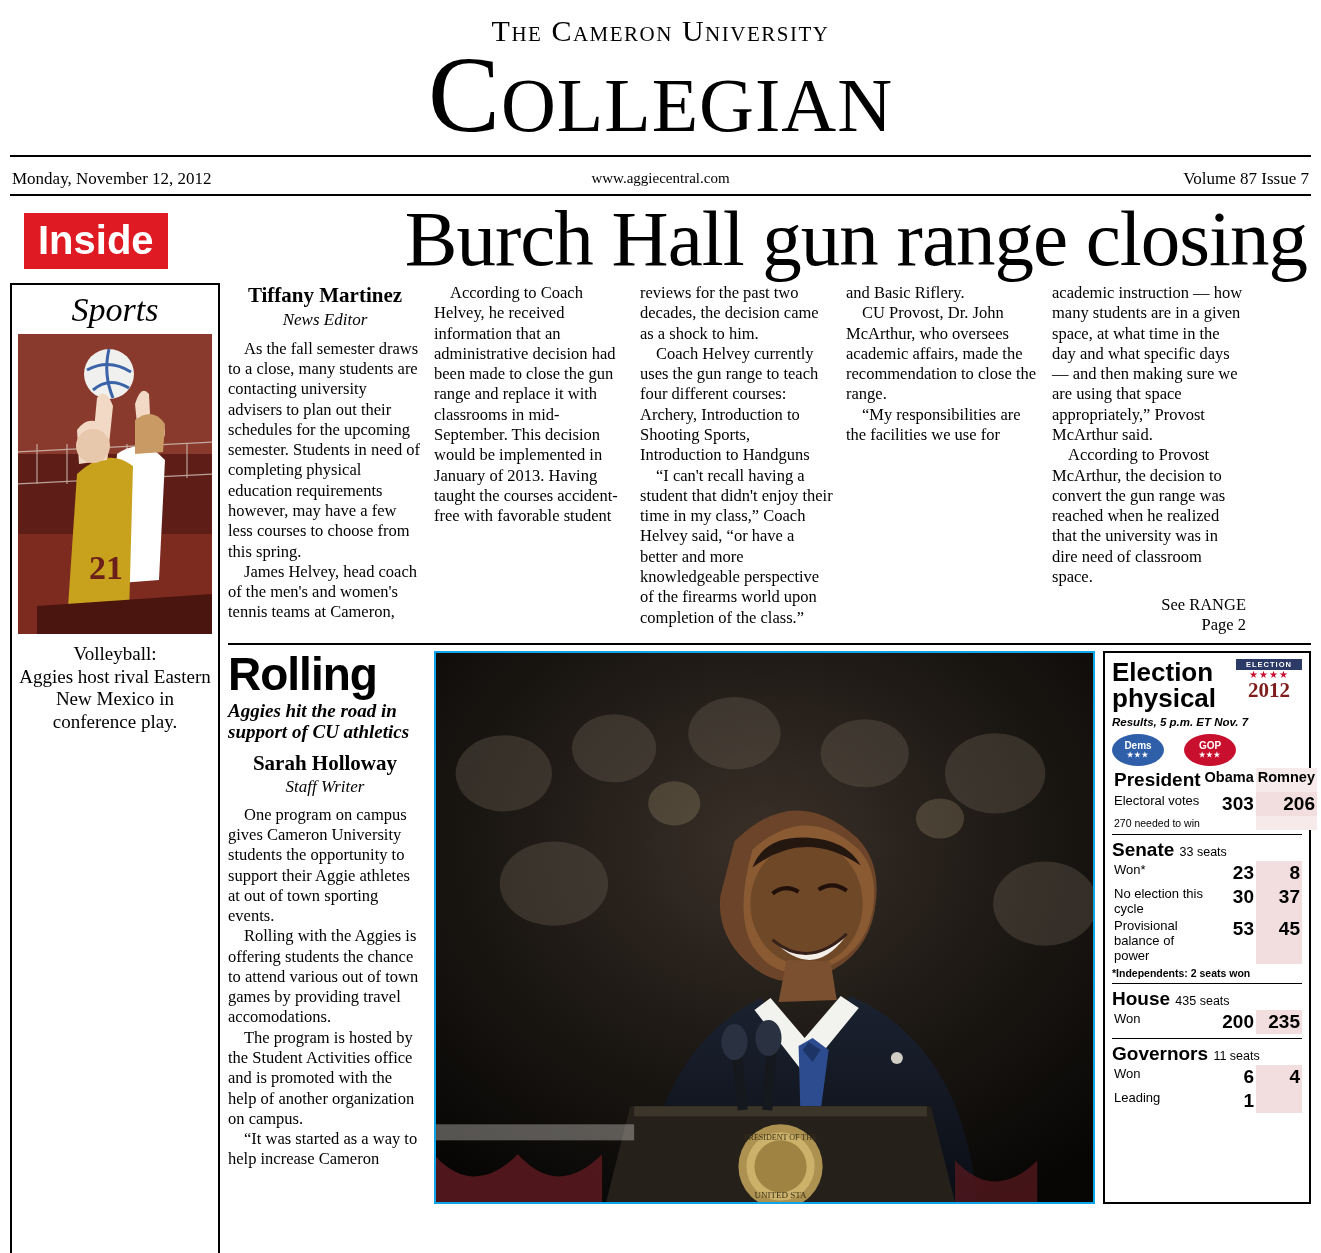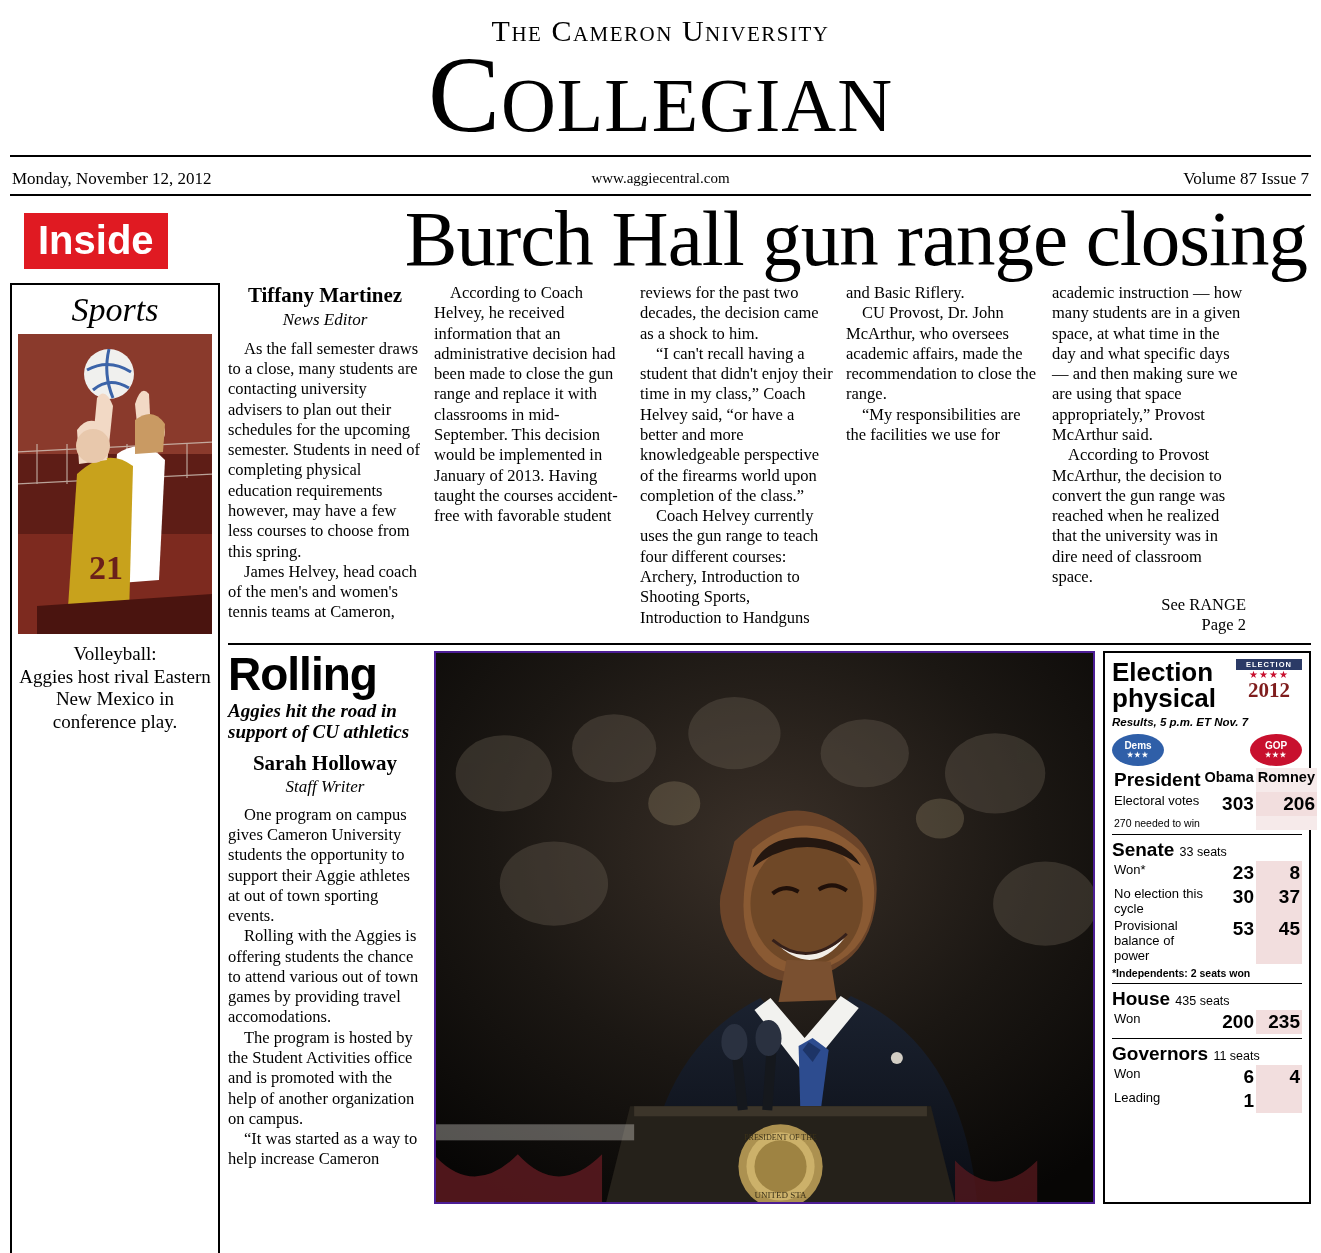--- a/index.html
+++ b/index.html
@@ -145,21 +145,21 @@
     font-weight: bold;
     line-height: 1.1;
     margin-top: 4px;
     margin-bottom: 8px;
   }
   .rolling-body { font-size: 16.5px; line-height: 1.23; }
   .rolling-body p { margin: 0; text-indent: 16px; }
 
   .photo-obama {
     flex: 1;
-    border: 2px solid #4c1d95;
+    border: 2px solid #0ea5e9;
     margin-right: 8px;
     position: relative;
     overflow: hidden;
     min-height: 548px;
     background: #000;
   }
 
   
   .election-box {
     width: 208px;
@@ -178,21 +178,21 @@
   .logo-top {
     background: #2b3a66; color: #fff; font-size: 7.5px; letter-spacing: 1px;
     font-weight: bold; padding: 1px 0;
   }
   .logo-stars { color: #c8102e; font-size: 10px; letter-spacing: 1px; line-height: 1; }
   .logo-year {
     font-family: "Liberation Serif", serif;
     font-size: 21px; font-weight: bold; color: #7f1d1d; line-height: 1;
   }
   .results-note { font-size: 11.5px; font-style: italic; font-weight: bold; margin: 5px 0 6px 0; }
-  .party-row { display: flex; justify-content: space-between; gap: 6px; margin-bottom: 2px; }
+  .party-row { display: flex; justify-content: flex-start; gap: 20px; margin-bottom: 2px; }
   .party-badge {
     width: 52px; height: 32px; border-radius: 50%;
     display: flex; flex-direction: column; align-items: center; justify-content: center;
     color: #fff; font-size: 10px; font-weight: bold; line-height: 1;
   }
   .party-dem { background: #2f5fa8; }
   .party-gop { background: #c8102e; }
   .party-badge .stars { font-size: 7px; letter-spacing: 1px; }
   .etable { width: 100%; border-collapse: collapse; font-size: 13px; }
   .etable td { vertical-align: top; padding: 1px 2px; }
@@ -281,22 +281,22 @@
           <div class="byline-name">Tiffany Martinez</div>
           <div class="byline-role">News Editor</div>
           <p>As the fall semester draws to a close, many students are contacting university advisers to plan out their schedules for the upcoming semester. Students in need of completing physical education requirements however, may have a few less courses to choose from this spring.</p>
           <p>James Helvey, head coach of the men's and women's tennis teams at Cameron,</p>
         </div>
         <div class="story-col">
           <p>According to Coach Helvey, he received information that an administrative decision had been made to close the gun range and replace it with classrooms in mid-September. This decision would be implemented in January of 2013. Having taught the courses accident-free with favorable student</p>
         </div>
         <div class="story-col">
           <p class="noindent">reviews for the past two decades, the decision came as a shock to him.</p>
+          <p>Coach Helvey currently uses the gun range to teach four different courses: Archery, Introduction to Shooting Sports, Introduction to Handguns</p>
           <p>“I can't recall having a student that didn't enjoy their time in my class,” Coach Helvey said, “or have a better and more knowledgeable perspective of the firearms world upon completion of the class.”</p>
-          <p>Coach Helvey currently uses the gun range to teach four different courses: Archery, Introduction to Shooting Sports, Introduction to Handguns</p>
         </div>
         <div class="story-col">
           <p class="noindent">and Basic Riflery.</p>
           <p>CU Provost, Dr. John McArthur, who oversees academic affairs, made the recommendation to close the range.</p>
           <p>“My responsibilities are the facilities we use for</p>
         </div>
         <div class="story-col">
           <p class="noindent">academic instruction — how many students are in a given space, at what time in the day and what specific days — and then making sure we are using that space appropriately,” Provost McArthur said.</p>
           <p>According to Provost McArthur, the decision to convert the gun range was reached when he realized that the university was in dire need of classroom space.</p>
           <div class="see-more">

